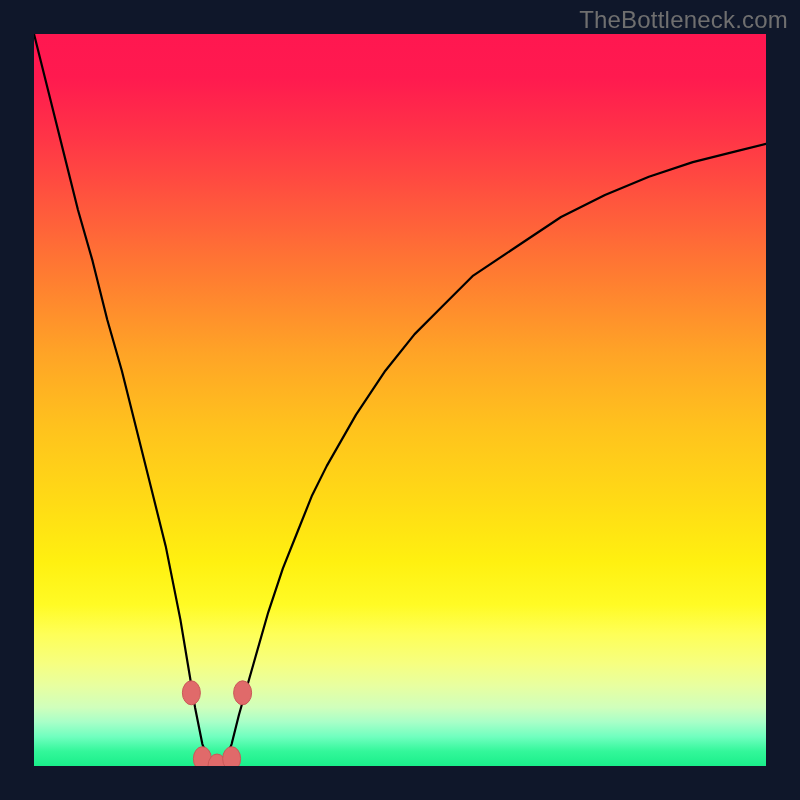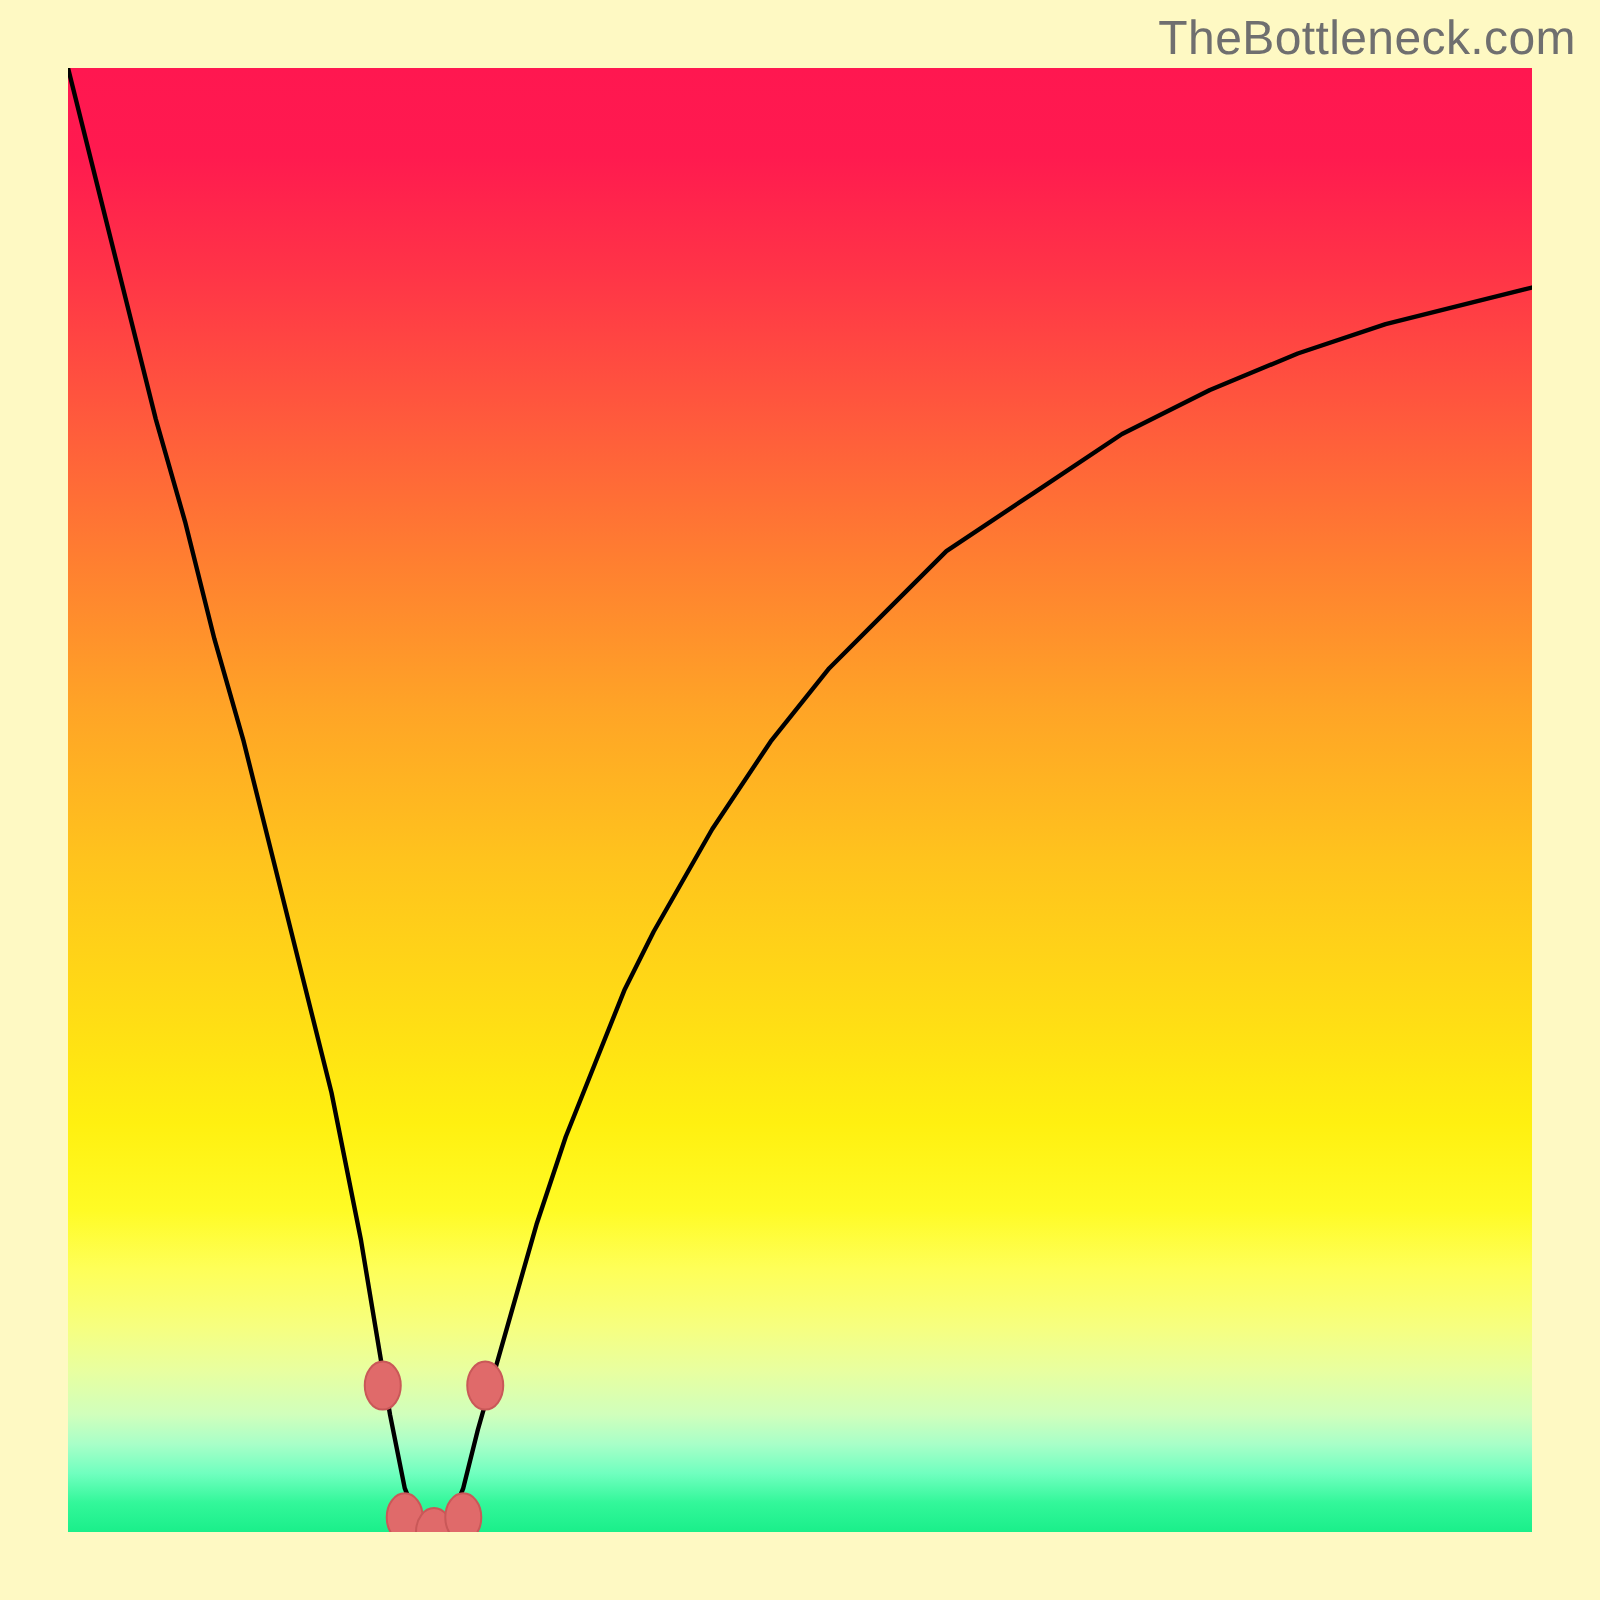--- a/index.html
+++ b/index.html
@@ -10,21 +10,21 @@
     background: #000;
     overflow: hidden;
     font-family: Arial, Helvetica, sans-serif;
   }
   .frame {
     position: absolute;
     left: 0;
     top: 0;
     width: 800px;
     height: 800px;
-    background: #fef9c3;
+    background: #0f172a;
   }
   .plot-area {
     position: absolute;
     left: 34px;
     top: 34px;
     width: 732px;
     height: 732px;
     overflow: hidden;
   }
   .gradient {

